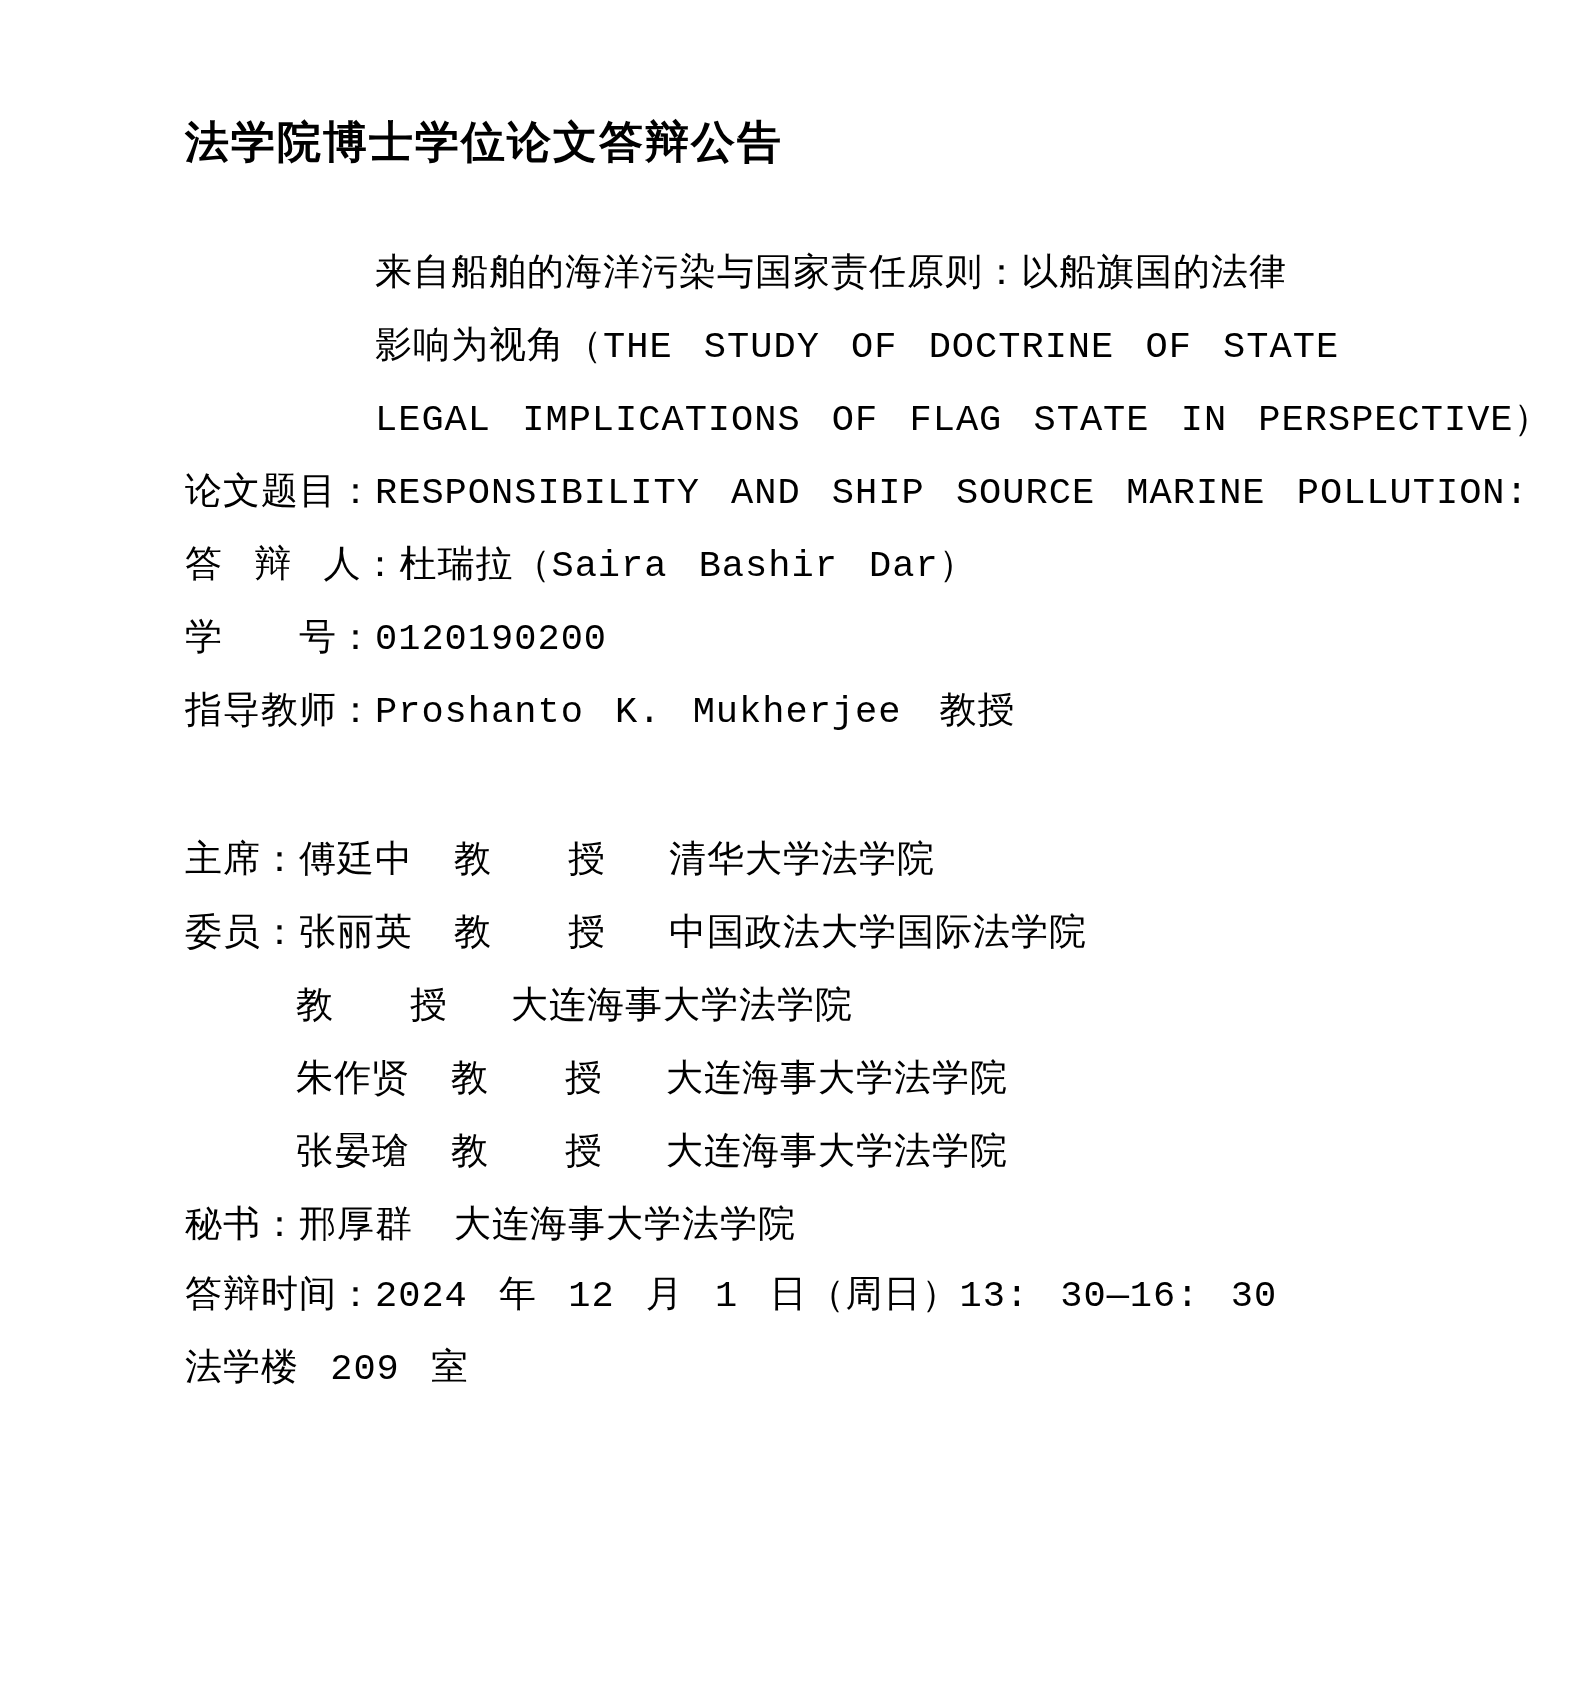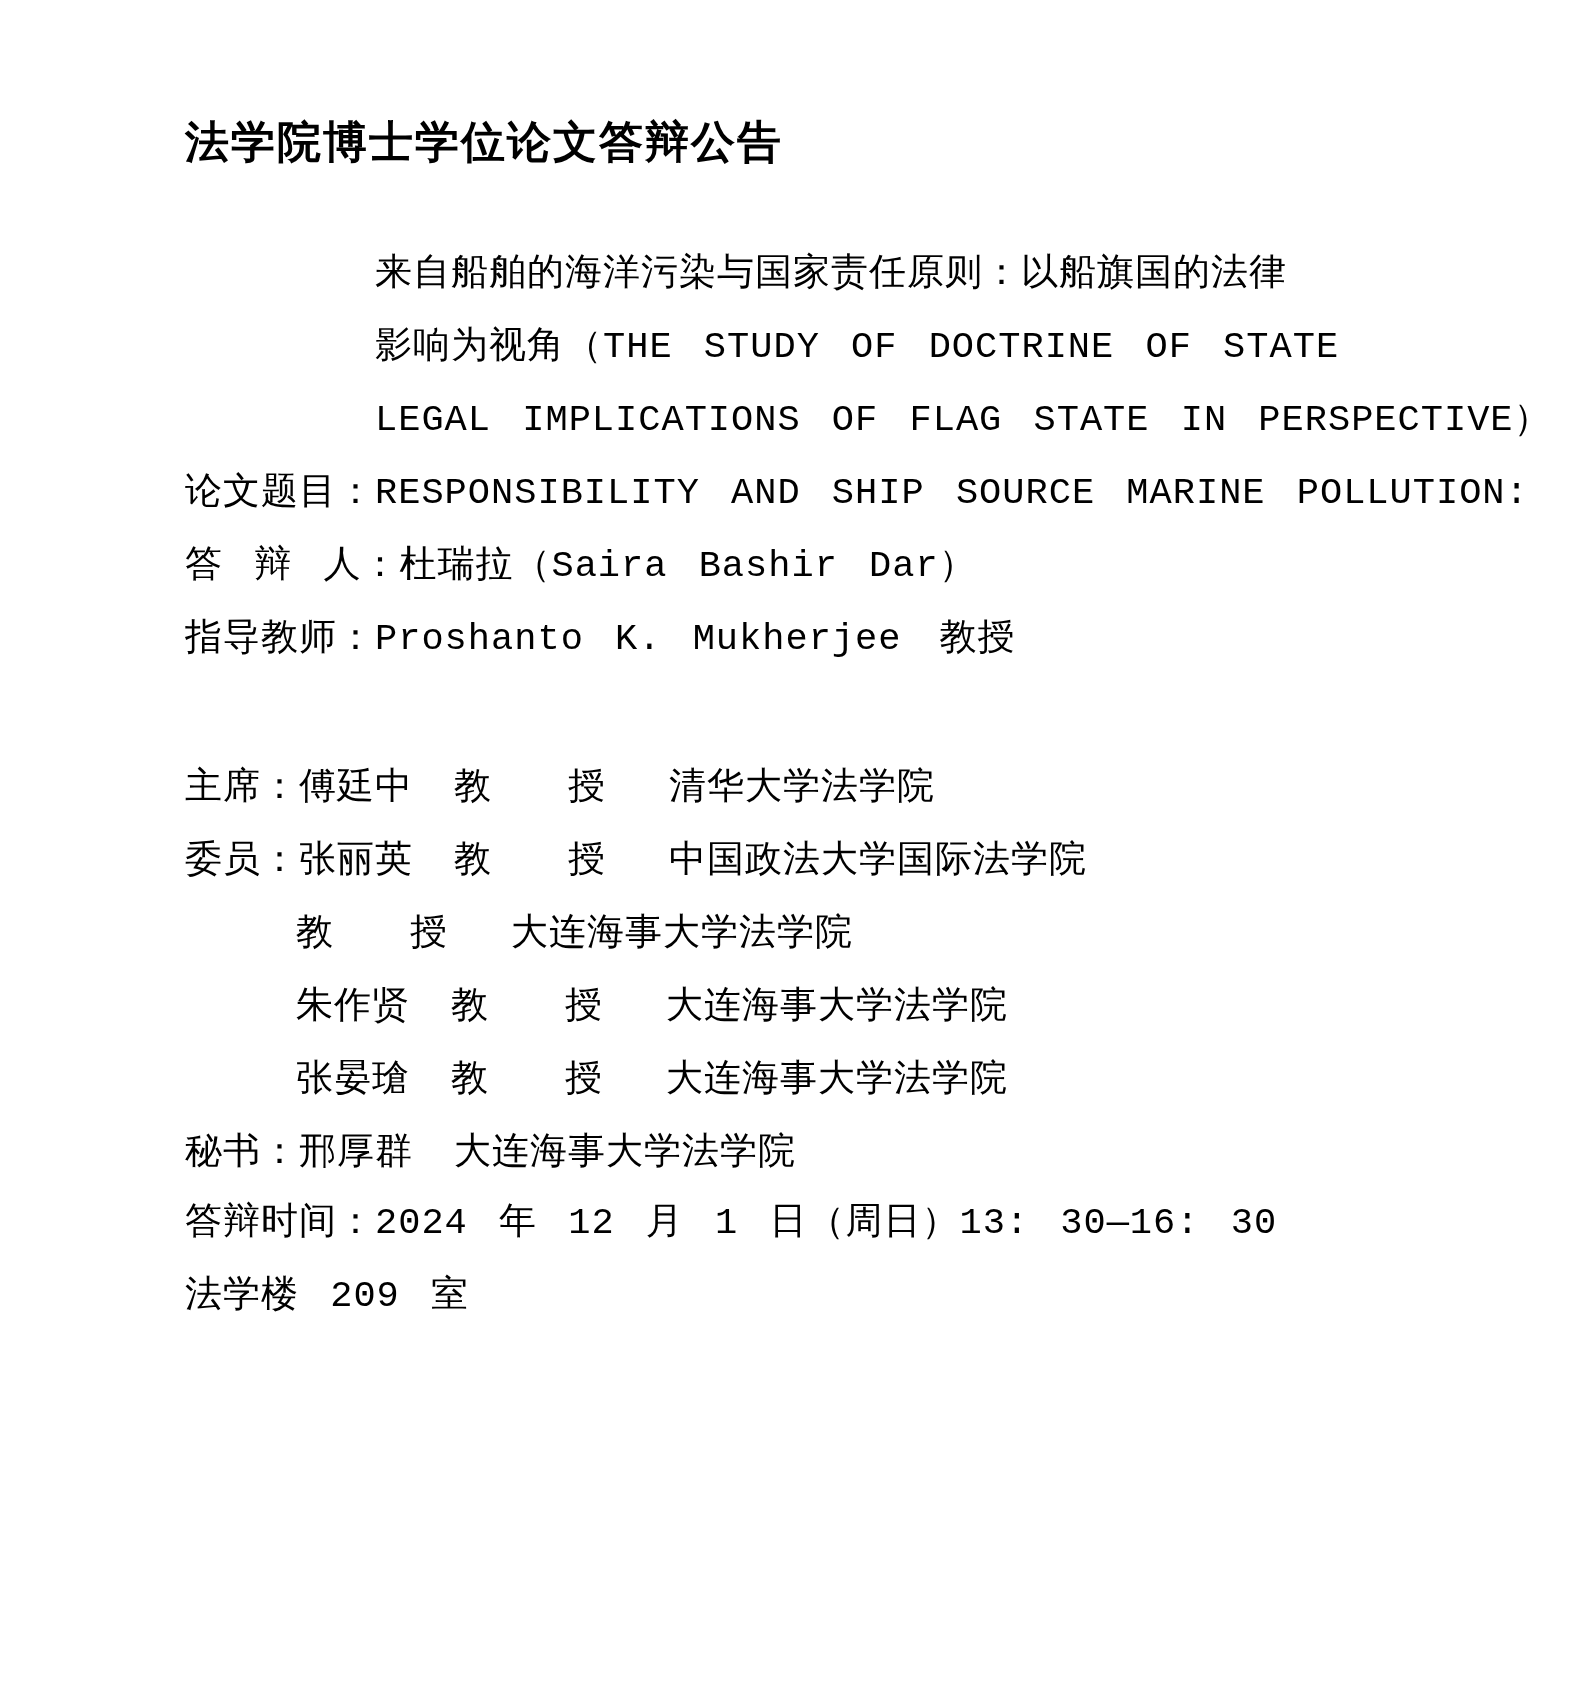--- a/index.html
+++ b/index.html
@@ -65,20 +65,24 @@
         <div class="topic-line">LEGAL IMPLICATIONS OF FLAG STATE IN PERSPECTIVE）</div>
         <div class="topic-line">RESPONSIBILITY AND SHIP SOURCE MARINE POLLUTION:</div>
       </div>
     </div>
 
     <div class="kv-row">
       <div class="kv-label">答 辩 人：</div>
       <div class="kv-value">杜瑞拉（Saira Bashir Dar）</div>
     </div>
 
+    <div class="kv-row">
+      <div class="kv-label">学　　号：</div>
+      <div class="kv-value">0120190200</div>
+    </div>
 
 
     <div class="kv-row">
       <div class="kv-label">指导教师：</div>
       <div class="kv-value">Proshanto K. Mukherjee　教授</div>
     </div>
 
     <div class="spacer-line"></div>
 
 

